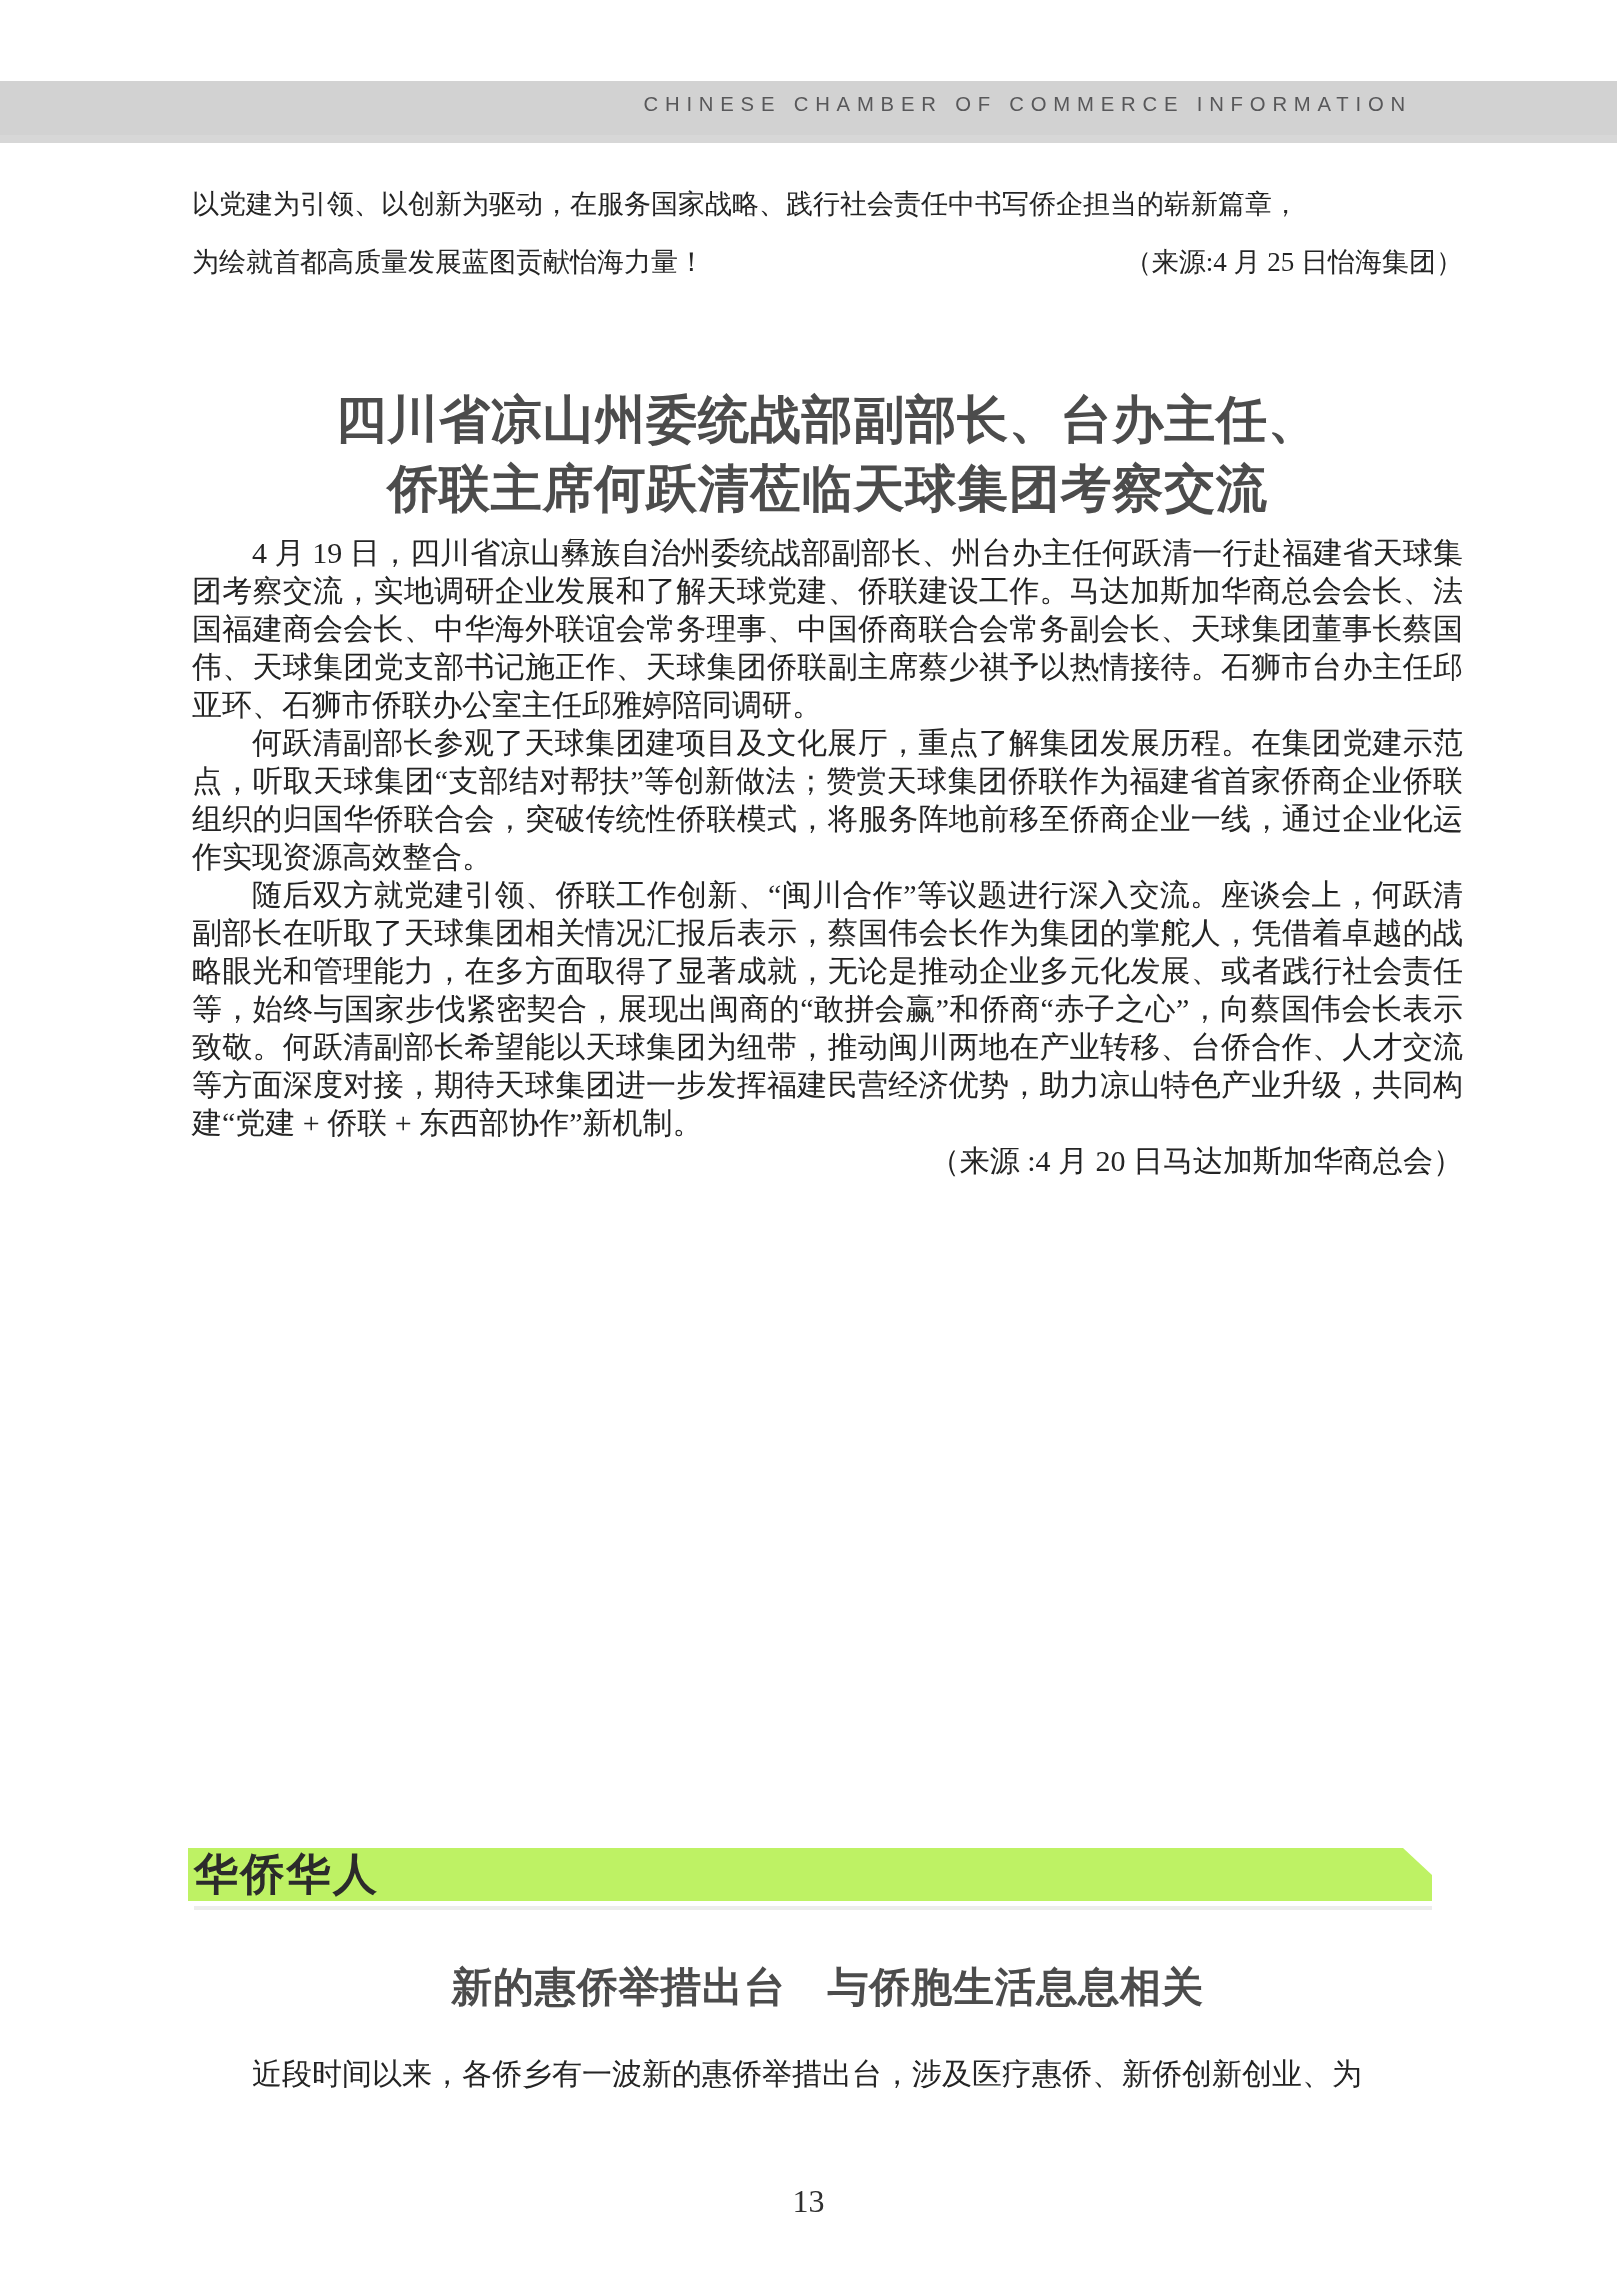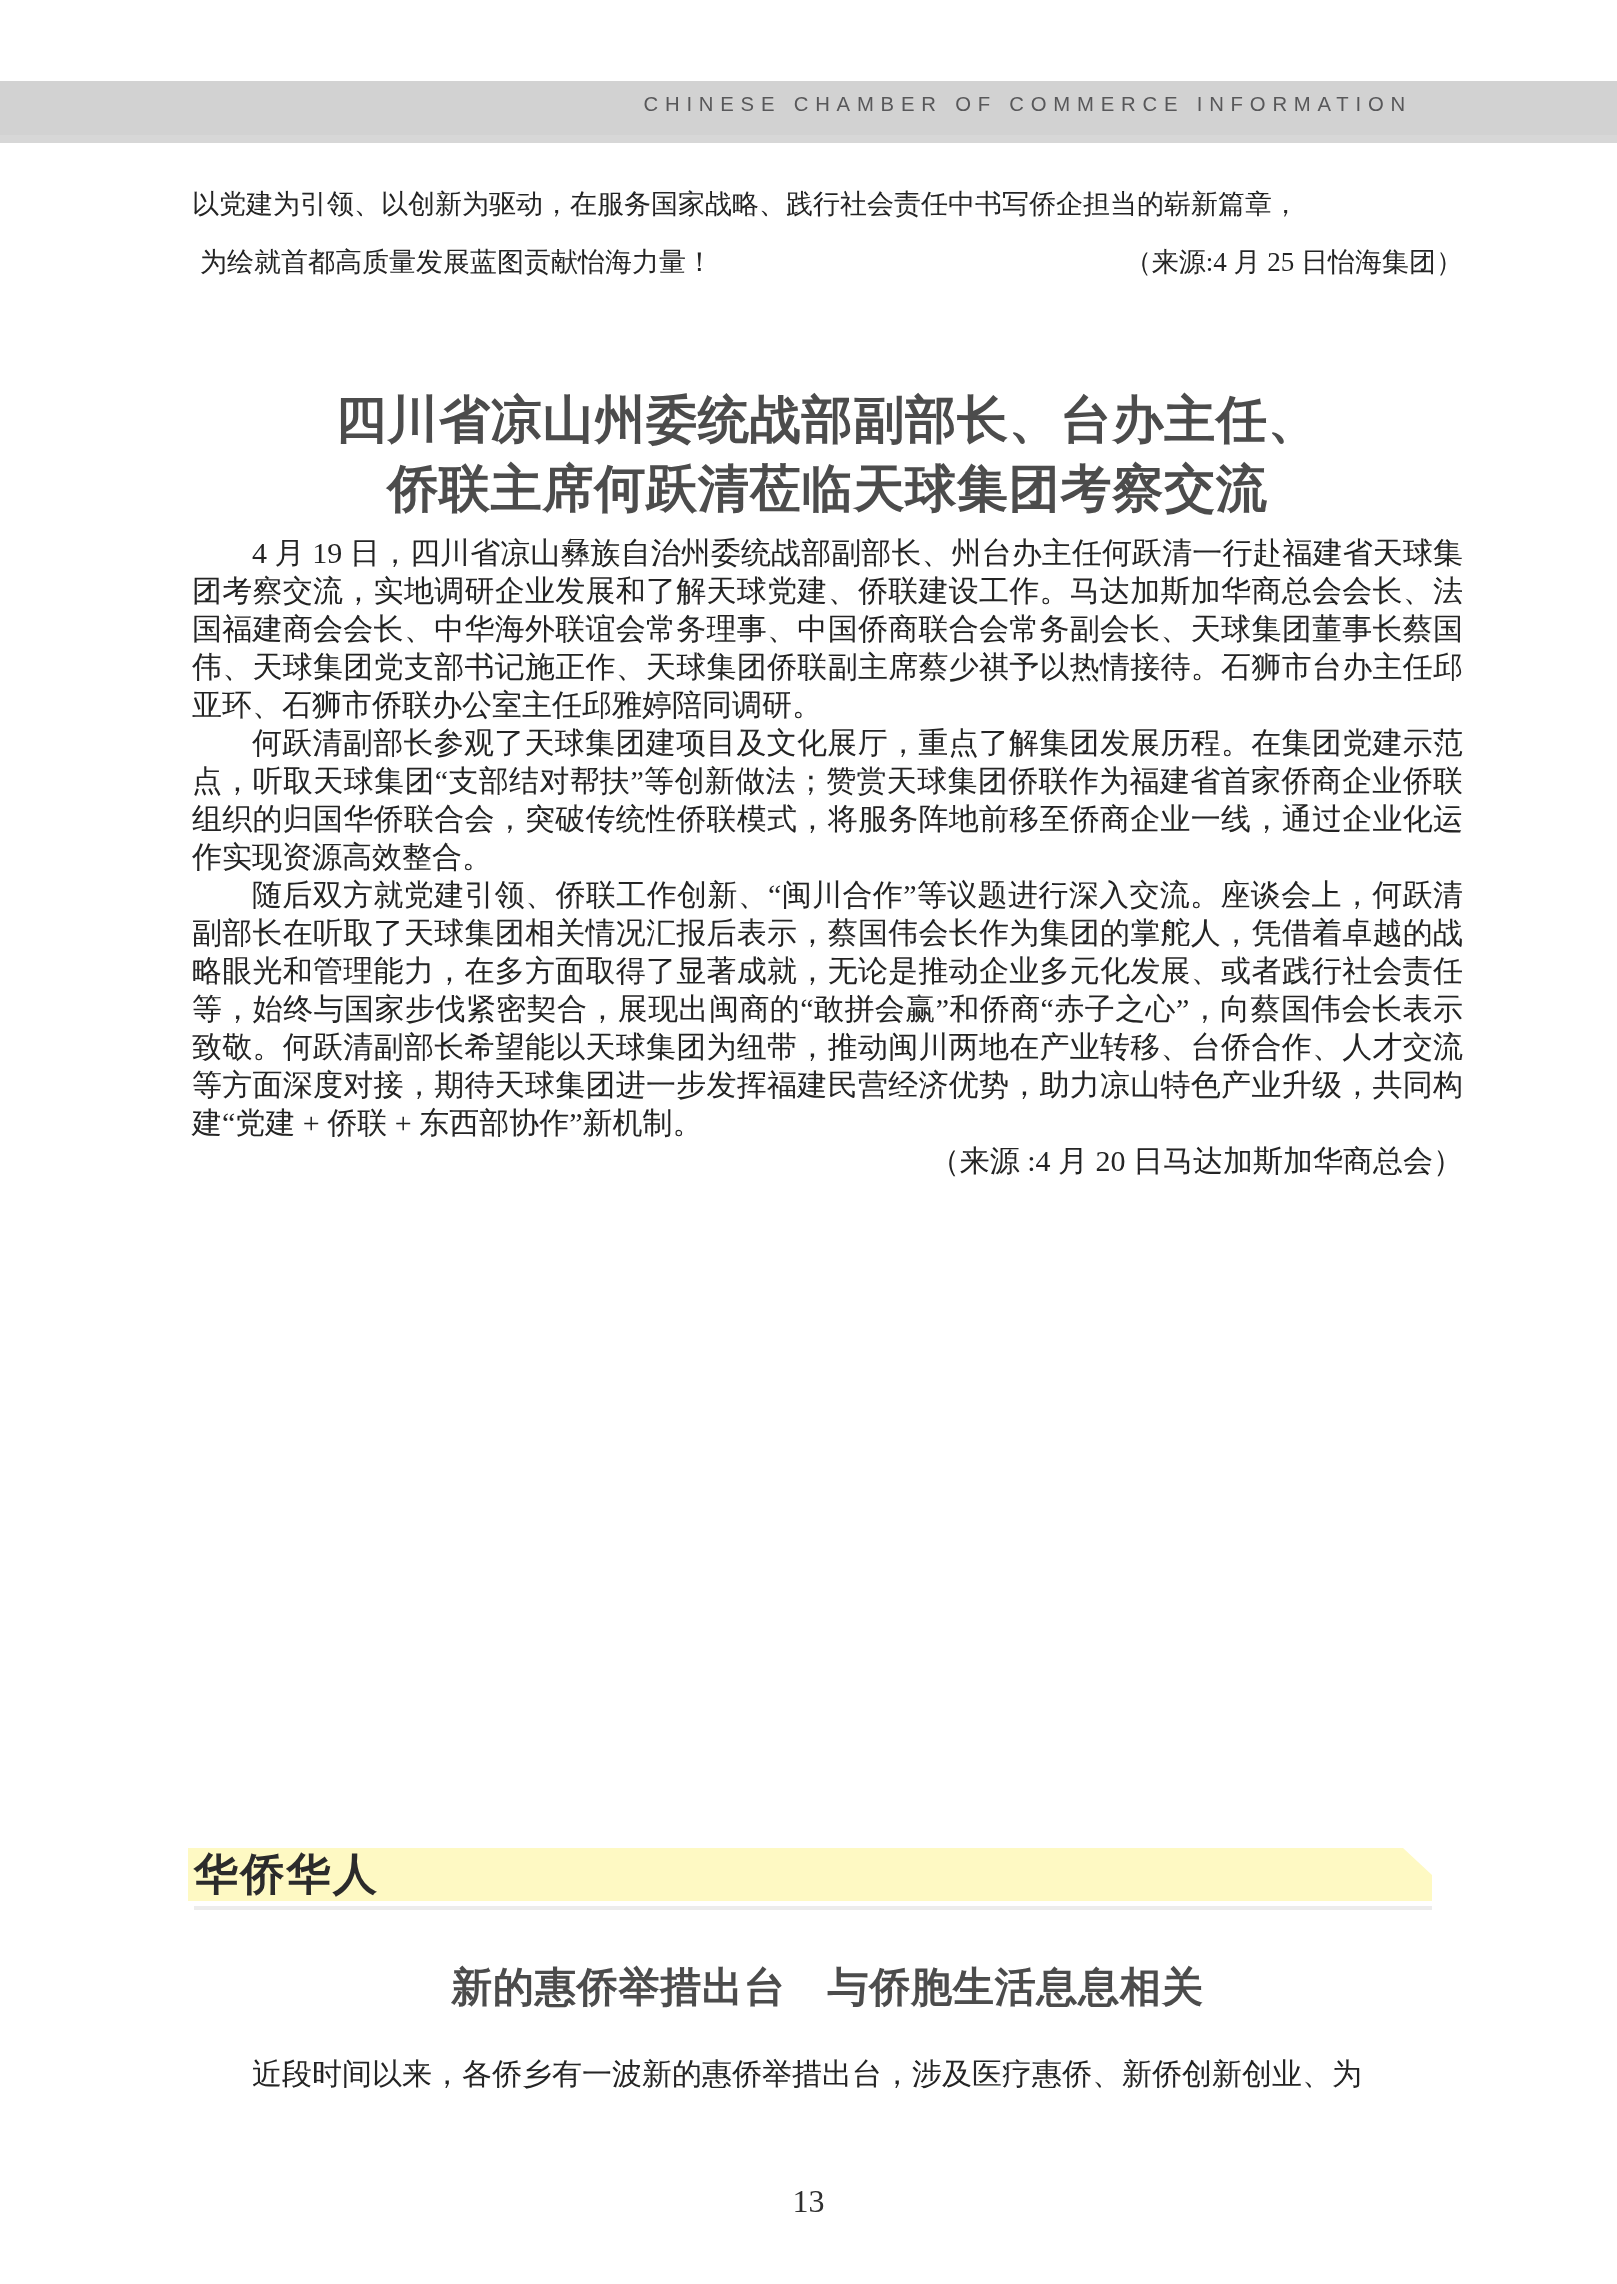--- a/index.html
+++ b/index.html
@@ -34,21 +34,21 @@
     position: absolute;
     top: 135px; left: 0; right: 0; height: 7.5px;
     background: #d7d7d7;
   }
 
   
   .content { position: absolute; left: 192px; width: 1271px; }
 
   .intro-block { top: 175px; font-size: 27px; line-height: 58px; }
   .intro-line1 { text-align: justify; }
-  .intro-line2-row { display: flex; justify-content: space-between; margin-left: 8px; }
+  .intro-line2-row { display: flex; justify-content: space-between; }
 
   .article-title {
     top: 385px;
     text-align: center;
     font-family: "Liberation Sans", "DejaVu Sans", sans-serif;
     font-weight: bold;
     font-size: 51px;
     line-height: 69px;
     letter-spacing: 0.8px;
     color: #4c4c4c;
@@ -60,21 +60,21 @@
     text-indent: 2em;
     text-align: justify;
   }
   .article-source { text-align: right; }
 
   
   .section-banner {
     position: absolute;
     top: 1848px; left: 188px;
     width: 1244px; height: 53px;
-    background: #fef9c3;
+    background: #bef264;
     clip-path: polygon(0 0, calc(100% - 29px) 0, 100% 27px, 100% 100%, 0 100%);
   }
   .section-banner-label {
     display: block;
     padding-left: 6px;
     line-height: 53px;
     font-family: "Liberation Serif", "DejaVu Serif", serif;
     font-weight: bold;
     font-size: 44px;
     letter-spacing: 2.3px;

